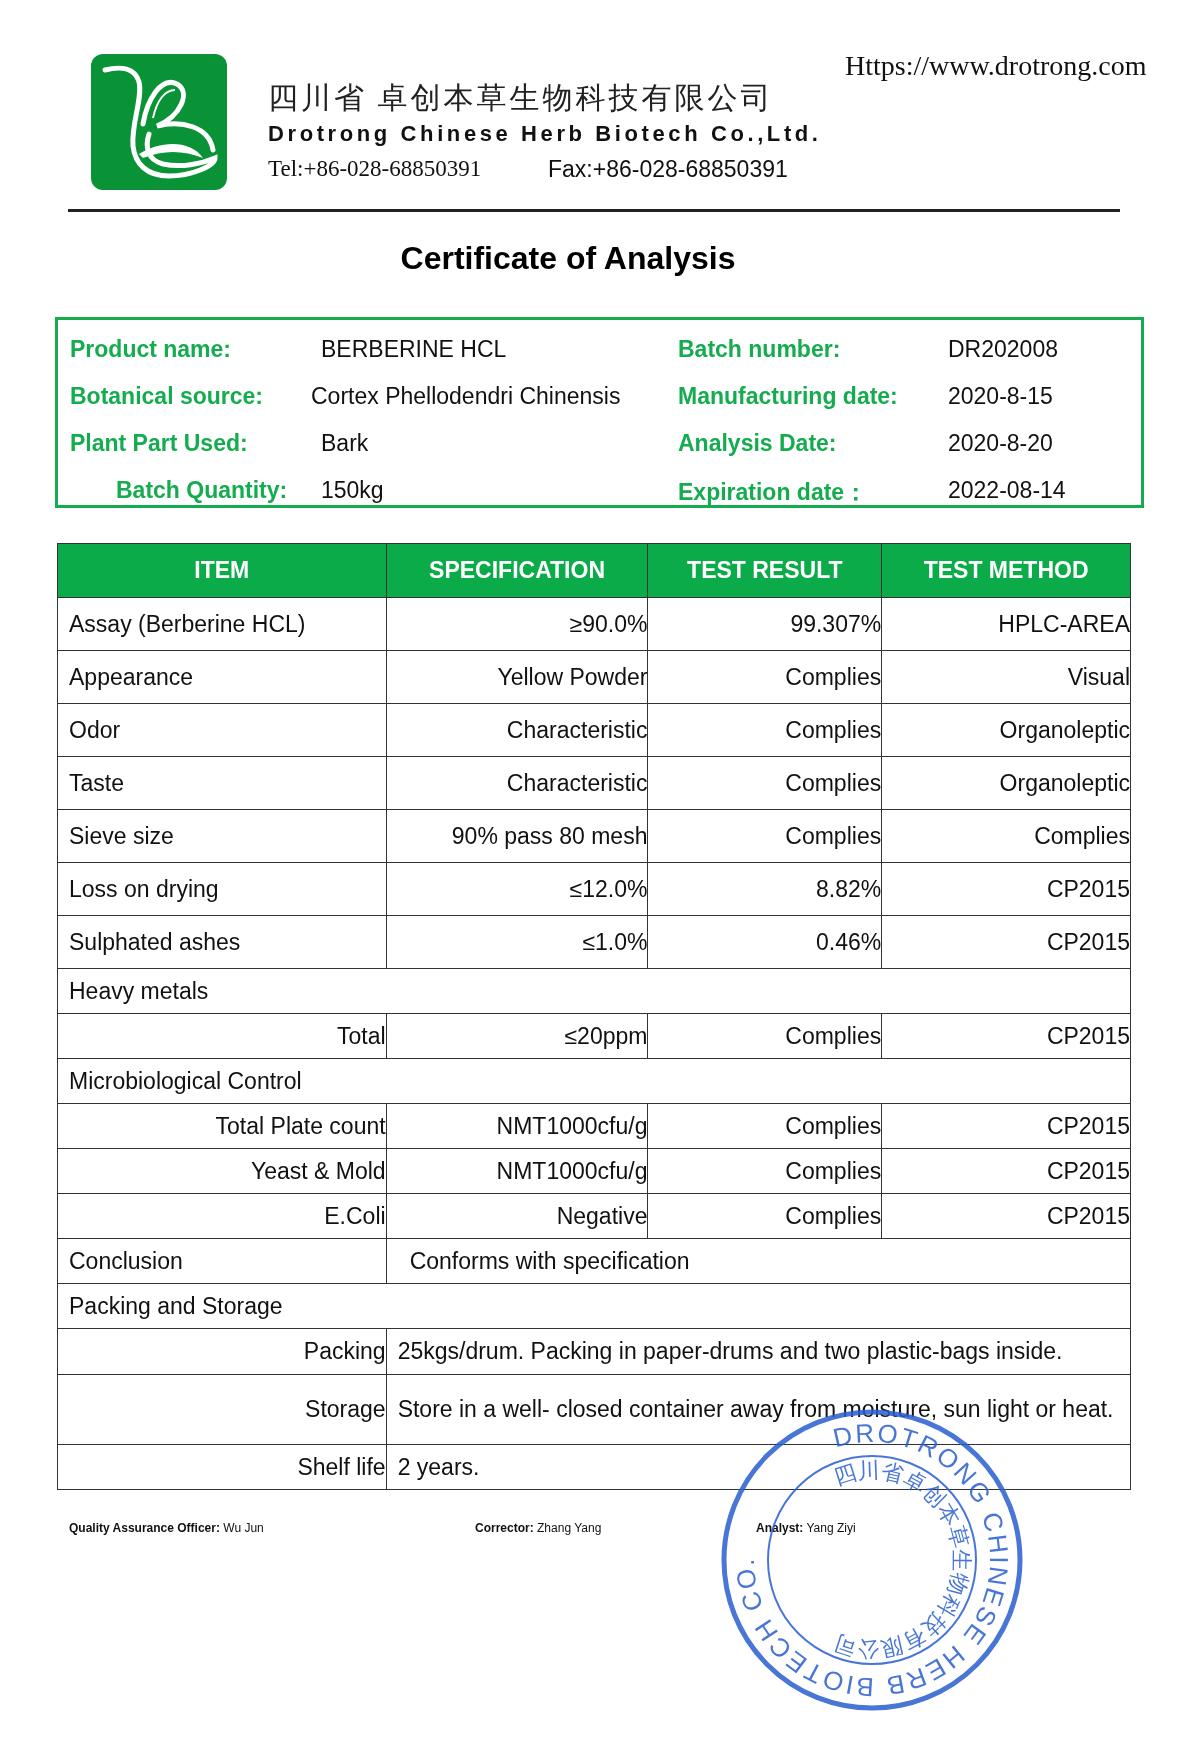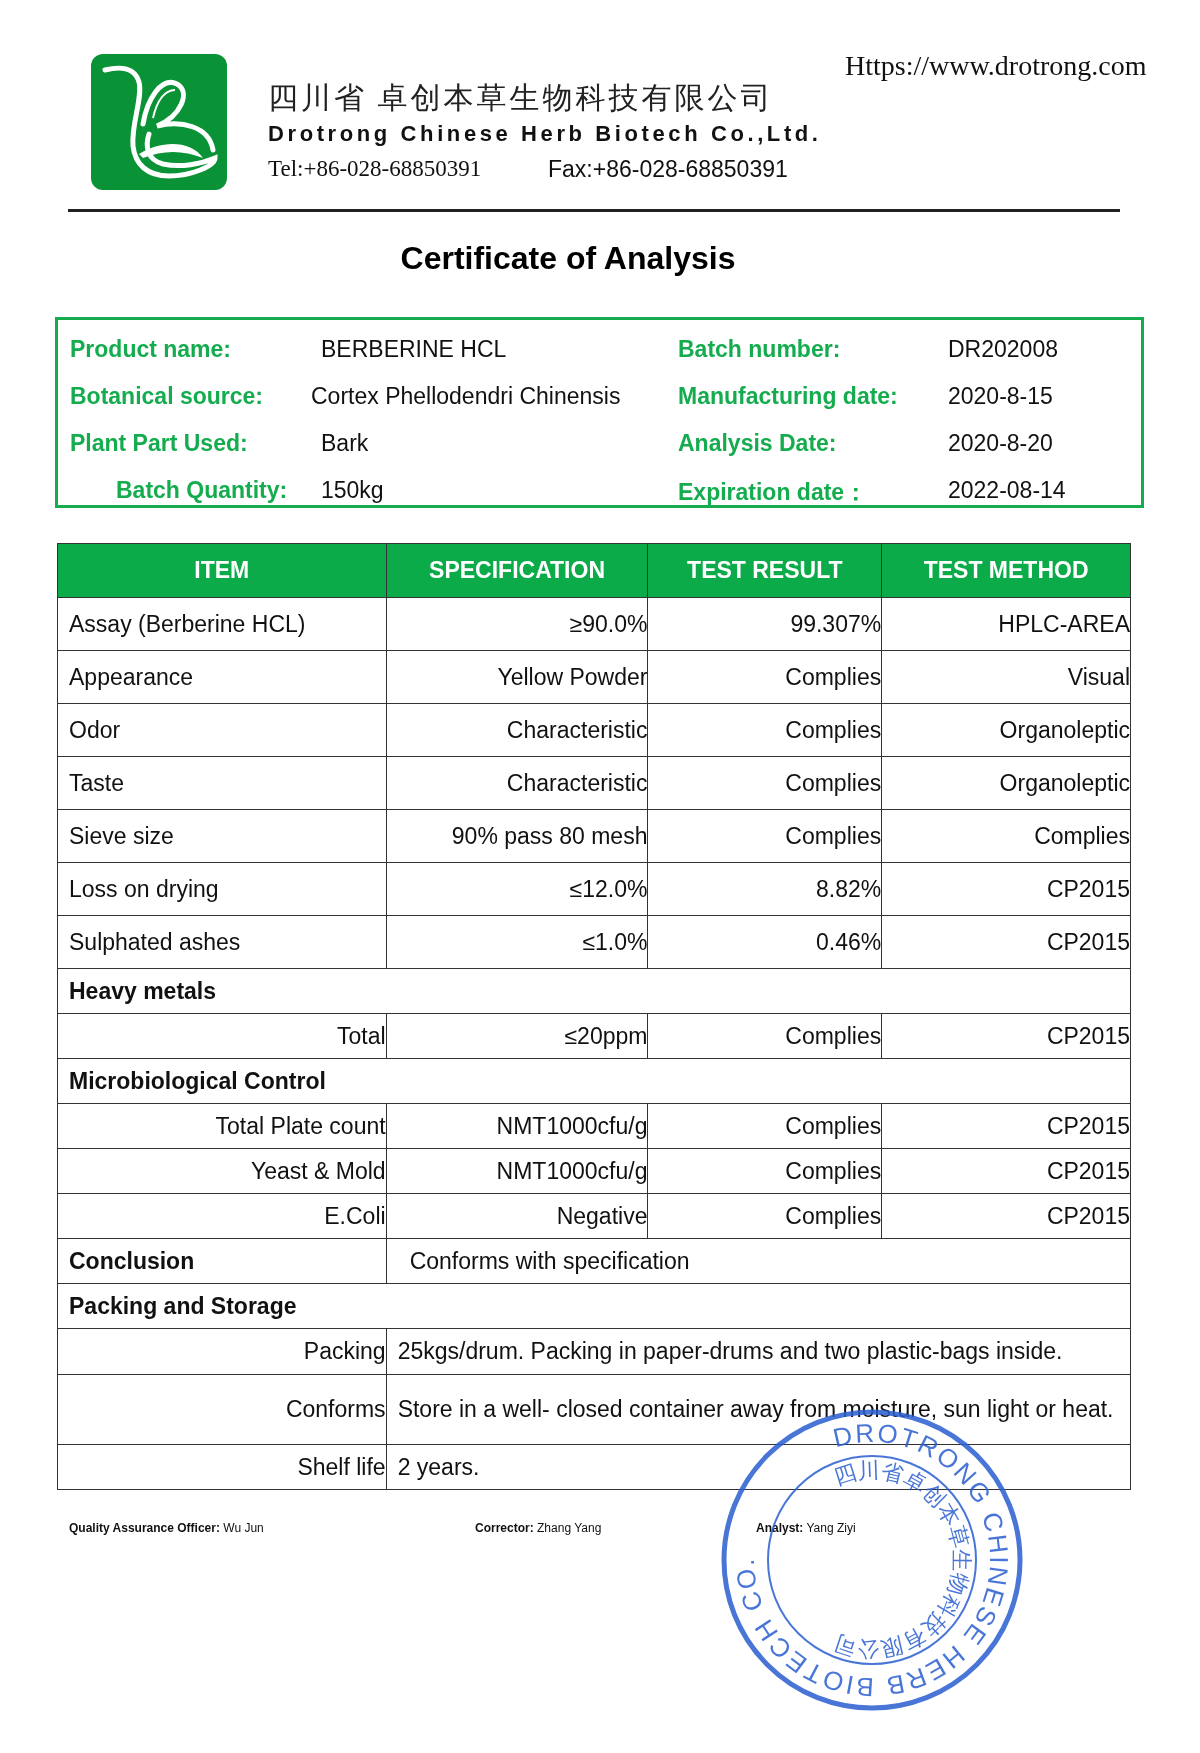--- a/index.html
+++ b/index.html
@@ -22,21 +22,21 @@
     .info-row { position: absolute; left: 0; width: 100%; height: 30px; font-size: 23px; }
     .info-label { position: absolute; color: #14ac4e; font-weight: bold; }
     .info-value { position: absolute; color: #111; }
 
     table.coa { position: absolute; left: 57px; top: 543px; width: 1074px; border-collapse: collapse; font-size: 23px; }
     table.coa td, table.coa th { border: 1.5px solid #333; }
     table.coa th { background: #0bab4a; color: #fff; font-weight: bold; height: 54px; text-align: center; font-size: 23px; }
     table.coa td { height: 53px; text-align: right; color: #111; }
     table.coa tr.short td { height: 45px; }
     table.coa td.left { text-align: left; padding-left: 11px; }
-    table.coa td.section { text-align: left; padding-left: 11px; font-weight: bold; }
+    table.coa td.section { text-align: left; padding-left: 11px; font-weight: normal; }
     table.coa td.text-left { text-align: left; padding-left: 11px; line-height: 35px; }
     table.coa tr.tall td { height: 70px; }
     table.coa tr.pack td { height: 46px; }
     col.c1 { width: 329px; } col.c2 { width: 262px; } col.c3 { width: 234px; } col.c4 { width: 249px; }
 
     .footer { position: absolute; top: 1521px; font-size: 12px; color: #111; }
     .footer b { font-weight: bold; }
 
     .stamp { position: absolute; left: 712px; top: 1400px; width: 320px; height: 320px; opacity: 0.85; pointer-events: none; }
   </style>
@@ -184,21 +184,21 @@
     </tr>
 
     <tr class="short">
       <td colspan="4" class="section">Packing and Storage</td>
     </tr>
     <tr class="pack">
       <td>Packing</td>
       <td colspan="3" class="text-left">25kgs/drum. Packing in paper-drums and two plastic-bags inside.</td>
     </tr>
     <tr class="tall">
-      <td>Conforms</td>
+      <td>Storage</td>
       <td colspan="3" class="text-left">Store in a well- closed container away from moisture, sun light or heat.</td>
     </tr>
     <tr class="short">
       <td>Shelf life</td>
       <td colspan="3" class="text-left">2 years.</td>
     </tr>
   </tbody>
 </table>
 
 <div class="footer" style="left:69px;">

